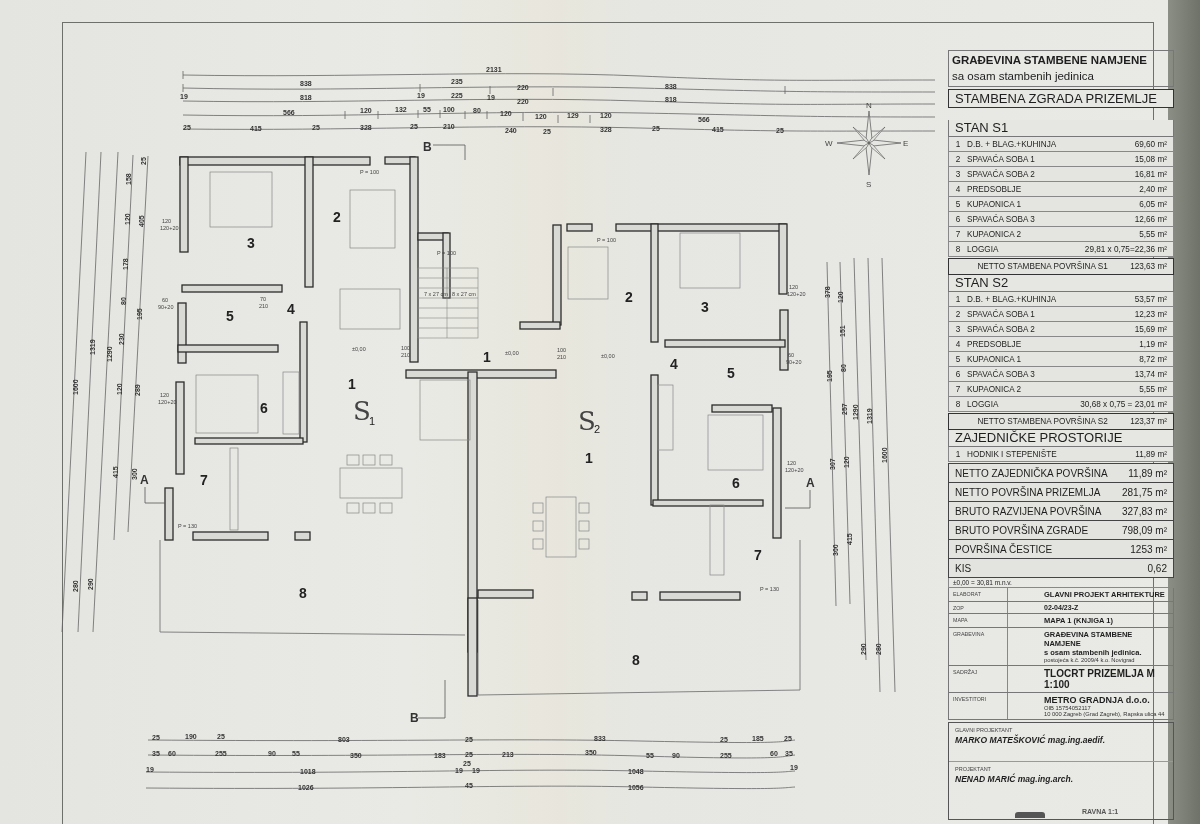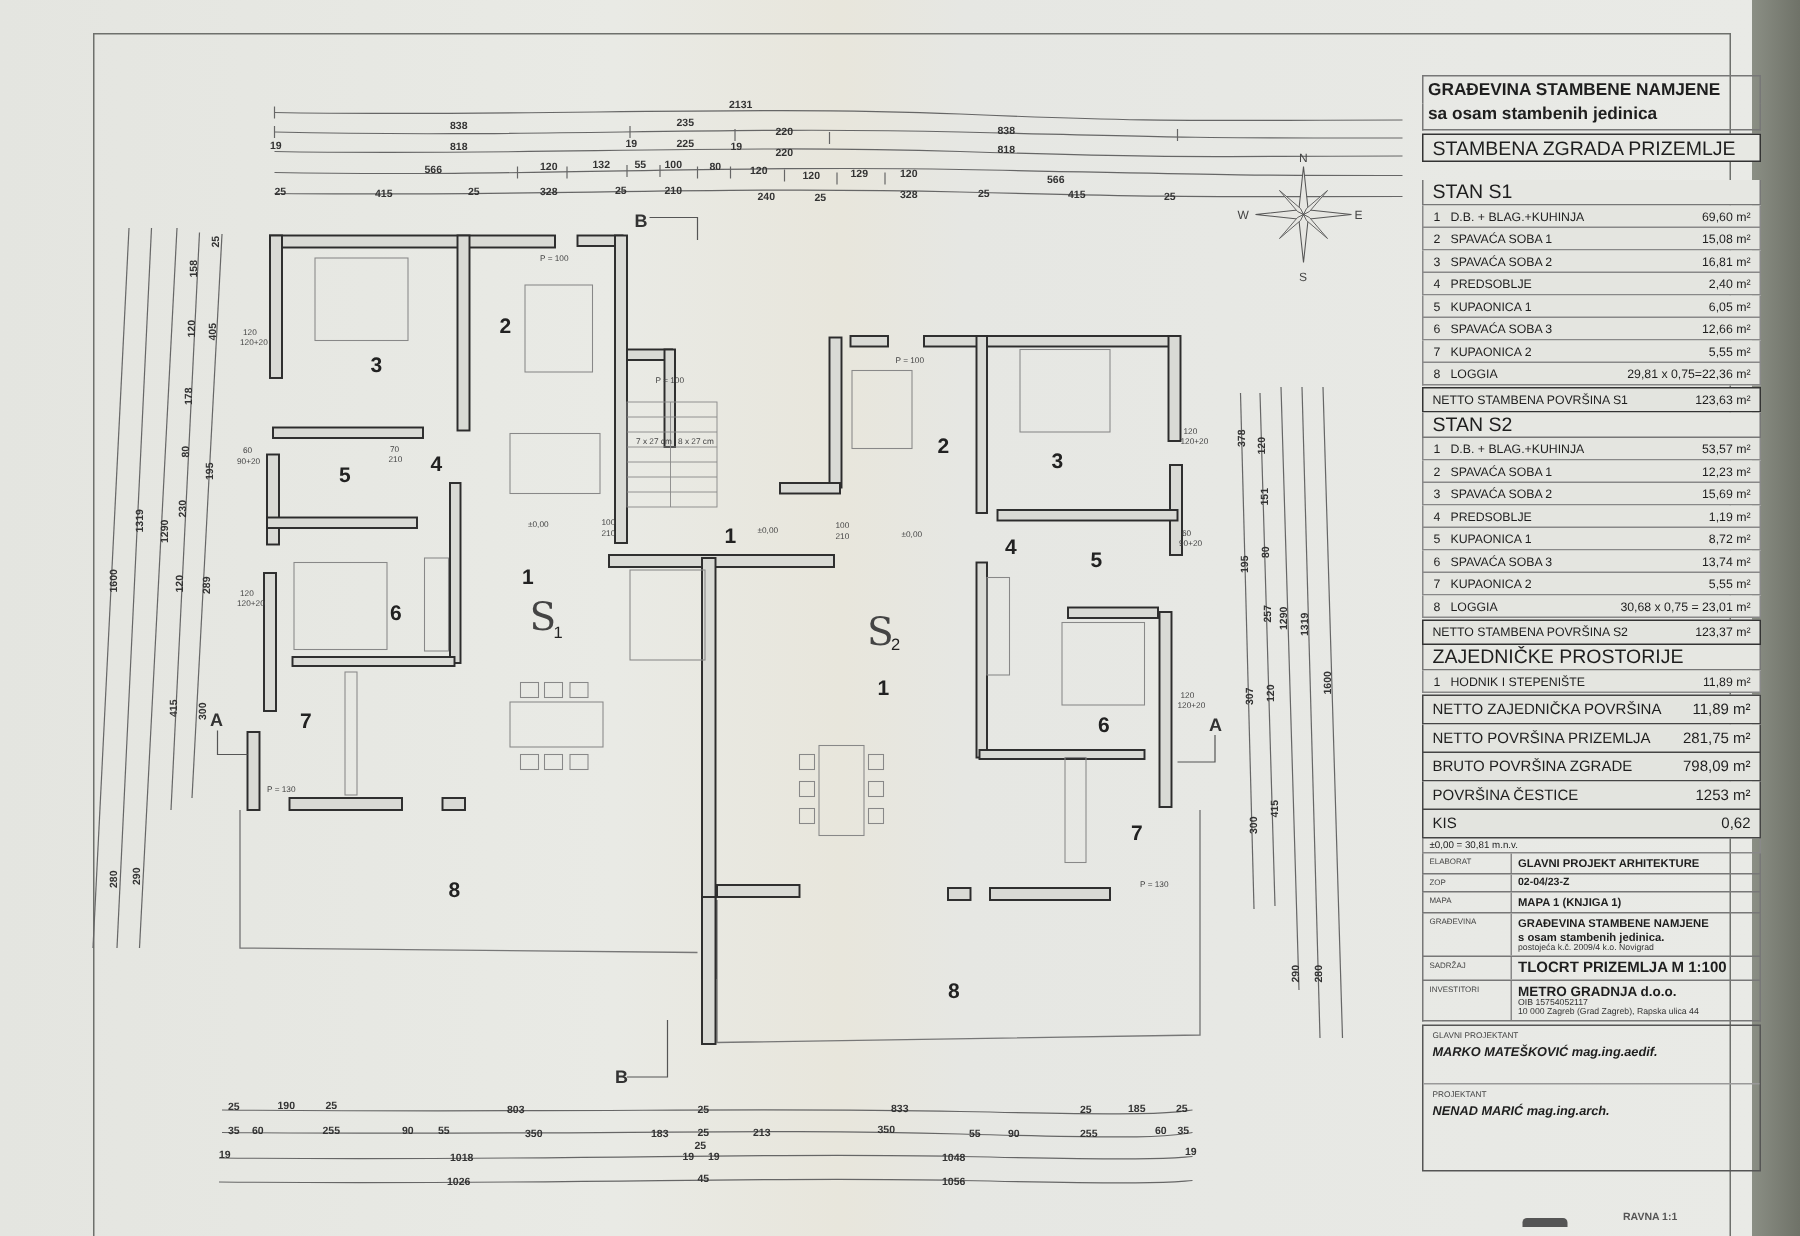--- a/index.html
+++ b/index.html
@@ -31,43 +31,43 @@
   .small-txt { font-size:5.5px; fill:#444; }
   .apt-label { font-size:26px; fill:#444; font-family:"DejaVu Serif", serif; }
   .sec-label { font-size:12px; fill:#333; font-weight:bold; }
 
   
   .tb {
     position:absolute; left:948px; top:50px; width:226px;
     font-family:"Liberation Sans", sans-serif; color:#1e1e1e;
   }
   .tb-head { font-weight:bold; font-size:11.5px; line-height:14px; padding:2px 3px 2px 3px; border:1px solid #777; border-bottom:none;}
-  .tb-head2 { font-weight:bold; font-size:11.5px; line-height:14px; padding:0 3px 3px 3px; border:1px solid #777; border-top:none;}
+  .tb-head2 { font-weight:normal; font-size:11.5px; line-height:14px; padding:0 3px 3px 3px; border:1px solid #777; border-top:none;}
   .box-title { border:1.5px solid #333; font-size:13px; padding:1px 6px; margin:2px 0 12px 0; background:#e7e8e3;}
   .sect { font-size:13px; padding:0 6px; border:1px solid #777; border-top:none; line-height:16px; background:#e6e7e2;}
   .row {
     display:flex; font-size:8.2px; line-height:13px; height:14px;
     border:1px solid #888; border-top:none; background:#e4e5e0; align-items:center;
   }
   .row .n { width:18px; text-align:center; }
   .row .l { flex:1; }
   .row .v { padding-right:6px; text-align:right; white-space:nowrap;}
   .tot {
     display:flex; font-size:8.2px; height:15px; align-items:center;
     border:1.3px solid #333; padding:0 6px; background:#e3e4df; margin-top:1px;
   }
-  .tot .l { flex:1; }
+  .tot .l { flex:1;text-align:center; }
   .sum-row {
     display:flex; font-size:10px; height:18px; align-items:center;
     border:1px solid #444; border-top:none; padding:0 6px; background:#e3e4df;justify-content:center;
   }
   .sum-row .l { flex:1; }
   .sum-row.first { border-top:1px solid #444; }
   .note { font-size:6.5px; padding:1px 4px; border:1px solid #888; border-top:none; }
-  .meta { border:1px solid #777; border-top:none; display:flex; font-size:7px; }
+  .meta { border:1px solid #777; border-top:none; display:flex; font-size:7px;gap:32px; }
   .meta .k { width:54px; font-size:5.3px; color:#444; padding:3px 0 0 4px; border-right:1px solid #888; text-transform:uppercase;}
   .meta .val { flex:1; padding:2px 4px; }
   .b { font-weight:bold; }
   .big { font-size:10px; font-weight:bold; }
   .sub { font-size:5.8px; color:#333; }
   .people { border:1.2px solid #555; margin-top:2px; height:96px; font-size:8px;}
   .people .k { font-size:5.5px; color:#444; padding:4px 6px 0 6px; text-transform:uppercase;}
   .people .nm { font-weight:bold; font-size:8.5px; padding:2px 6px 0 6px;font-style:italic; }
   .people .sep { border-top:1px solid #999; margin-top:16px; }
   .footer-scrap { position:absolute; left:1015px; top:812px; width:30px; height:6px; background:#555; border-radius:3px 3px 0 0;}
@@ -531,20 +531,24 @@
     <div style="margin-top:1px">
       <div class="sum-row first">
           <span class="l">NETTO ZAJEDNIČKA POVRŠINA</span>
           <span>11,89 m²</span>
         </div>
       <div class="sum-row">
           <span class="l">NETTO POVRŠINA PRIZEMLJA</span>
           <span>281,75 m²</span>
         </div>
       <div class="sum-row">
+          <span class="l">BRUTO RAZVIJENA POVRŠINA</span>
+          <span>327,83 m²</span>
+        </div>
+      <div class="sum-row">
           <span class="l">BRUTO POVRŠINA ZGRADE</span>
           <span>798,09 m²</span>
         </div>
       <div class="sum-row">
           <span class="l">POVRŠINA ČESTICE</span>
           <span>1253 m²</span>
         </div>
       <div class="sum-row">
           <span class="l">KIS</span>
           <span>0,62</span>

